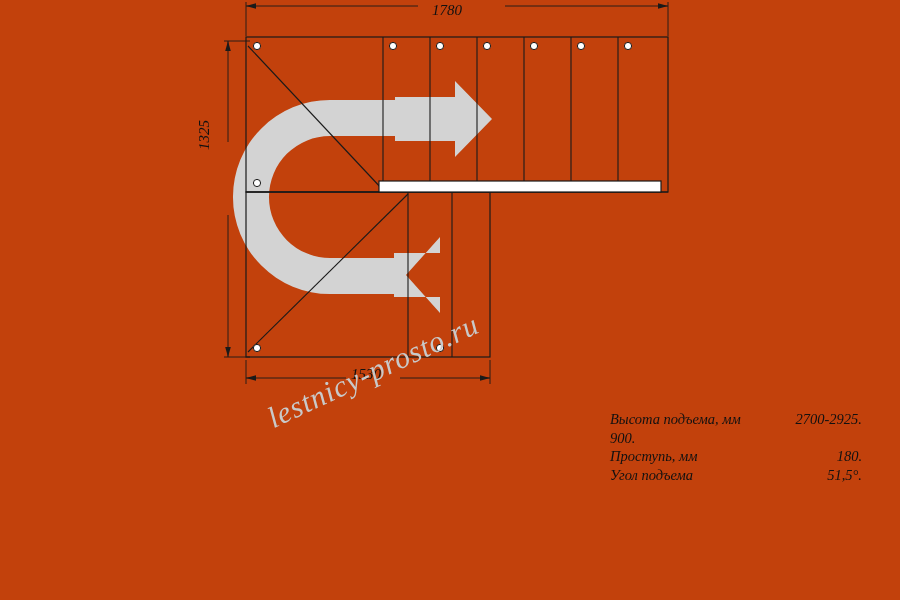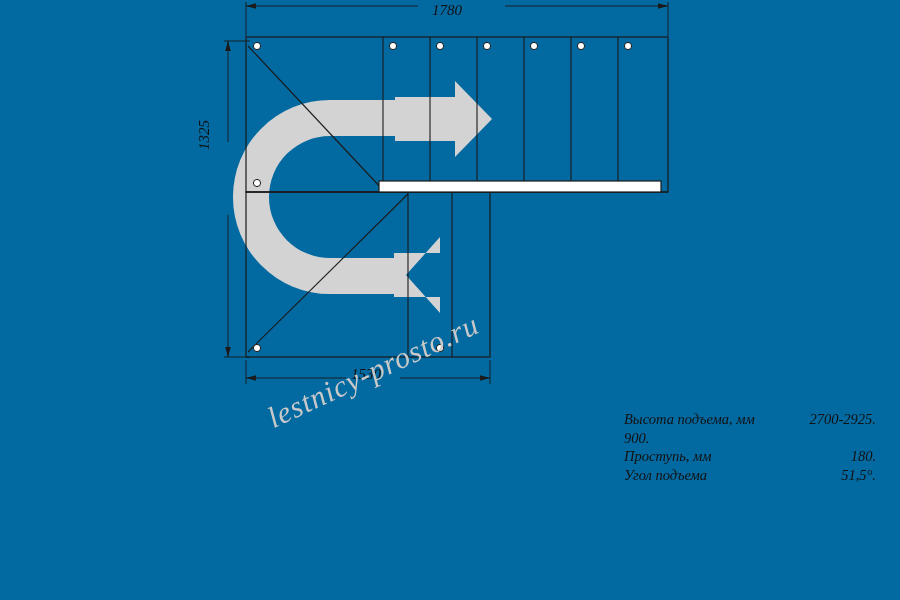--- a/index.html
+++ b/index.html
@@ -4,21 +4,21 @@
 <style>
   html, body {
     margin: 0;
     padding: 0;
     background: #ffffff;
   }
   #page {
     position: relative;
     width: 900px;
     height: 600px;
-    background: #0369a1;
+    background: #c2410c;
     overflow: hidden;
     font-family: "Liberation Serif", serif;
   }
   #drawing {
     position: absolute;
     left: 0;
     top: 0;
     width: 900px;
     height: 600px;
   }
@@ -39,21 +39,21 @@
     top: 150px;
     transform: rotate(-90deg);
     transform-origin: left top;
   }
   #dim-bottom-label {
     left: 351px;
     top: 366px;
   }
   #spec-table {
     position: absolute;
-    left: 624px;
+    left: 610px;
     top: 410px;
     width: 252px;
     font-family: "Liberation Serif", serif;
     font-style: italic;
     font-size: 14.5px;
     color: #111111;
   }
   .spec-row {
     display: flex;
     justify-content: space-between;

